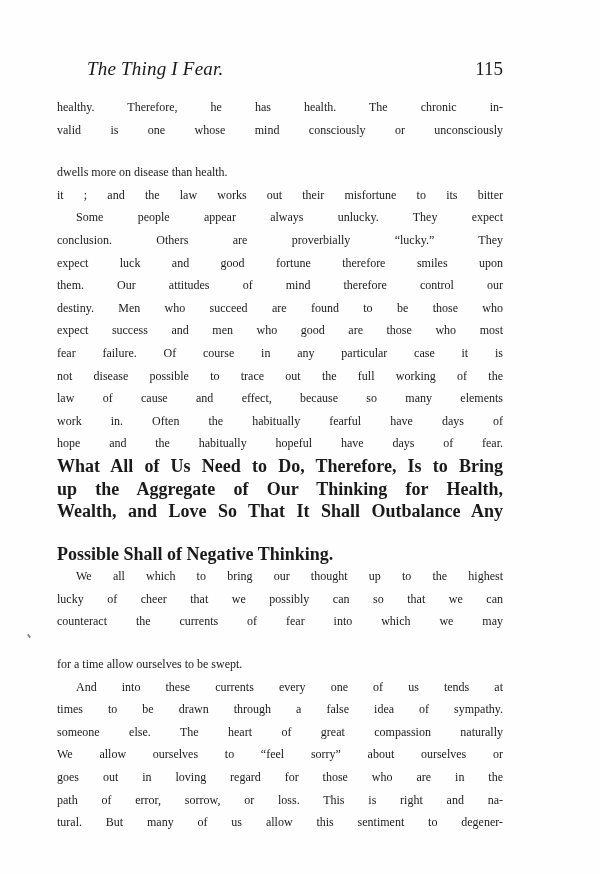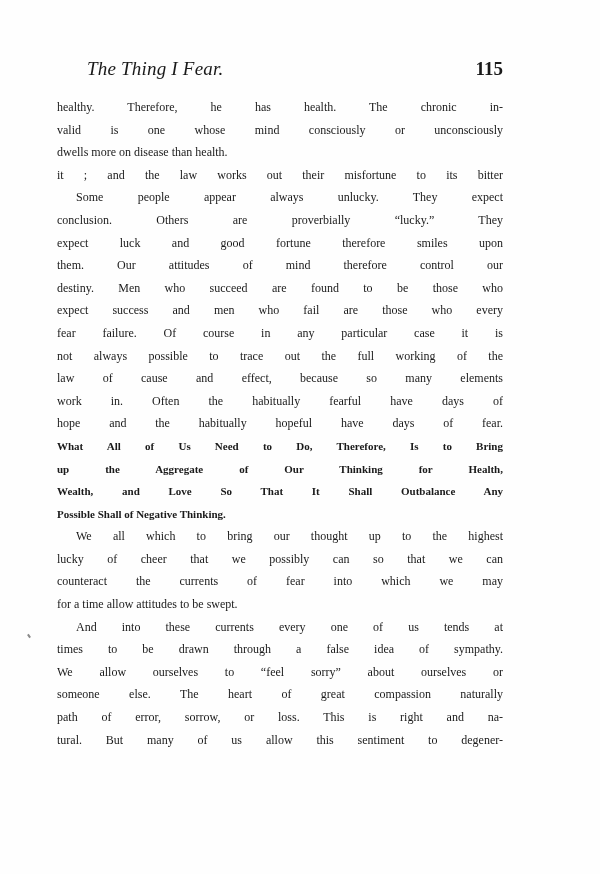--- a/index.html
+++ b/index.html
@@ -36,46 +36,47 @@
       font-style: italic;
       font-size: 19px;
       letter-spacing: 0.2px;
       padding-left: 30px;
     }
     .page-number {
       position: absolute;
       right: 0;
       top: 0;
       font-size: 19px;
-      font-weight: bold;
+      font-weight: normal;
     }
     .text-block {
       position: absolute;
       top: 96px;
       left: 57px;
       width: 446px;
     }
     .line {
       display: block;
       height: 22.6px;
       line-height: 22.6px;
       font-size: 12px;
       white-space: nowrap;
       text-align: justify;
       text-align-last: justify;
     }
     .line.last {
       text-align-last: left;
+      margin-top: 20px;
     }
     .line.indent {
       padding-left: 19px;
     }
     .line.bold {
       font-weight: bold;
-      font-size: 11px;
+      font-size: 18px;
     }
     .margin-mark {
       position: absolute;
       left: 28px;
       top: 634px;
       width: 2px;
       height: 4px;
       background: #8a8a8a;
       transform: rotate(-35deg);
     }
@@ -92,36 +93,37 @@
   <div class="text-block" id="text-block">
       <span class="line">healthy.  Therefore, he has health.  The chronic in-</span>
       <span class="line">valid is one whose mind consciously or unconsciously</span>
       <span class="line last">dwells more on disease than health.</span>
       <span class="line">it ; and the law works out their misfortune to its bitter</span>
       <span class="line indent">Some people appear always unlucky.  They expect</span>
       <span class="line">conclusion.  Others are proverbially “lucky.”  They</span>
       <span class="line">expect luck and good fortune therefore smiles upon</span>
       <span class="line">them.  Our attitudes of mind therefore control our</span>
       <span class="line">destiny.  Men who succeed are found to be those who</span>
-      <span class="line">expect success and men who fail are those who every</span>
+      <span class="line">expect success and men who good are those who most</span>
       <span class="line">fear failure.  Of course in any particular case it is</span>
-      <span class="line">not always possible to trace out the full working of the</span>
+      <span class="line">not disease possible to trace out the full working of the</span>
       <span class="line">law of cause and effect, because so many elements</span>
       <span class="line">work in.  Often the habitually fearful have days of</span>
       <span class="line">hope and the habitually hopeful have days of fear.</span>
       <span class="line bold">What All of Us Need to Do, Therefore, Is to Bring</span>
       <span class="line bold">up the Aggregate of Our Thinking for Health,</span>
       <span class="line bold">Wealth, and Love So That It Shall Outbalance Any</span>
       <span class="line bold last">Possible Shall of Negative Thinking.</span>
       <span class="line indent">We all which to bring our thought up to the highest</span>
       <span class="line">lucky of cheer that we possibly can so that we can</span>
       <span class="line">counteract the currents of fear into which we may</span>
-      <span class="line last">for a time allow attitudes to be swept.</span>
+      <span class="line last">for a time allow ourselves to be swept.</span>
       <span class="line indent">And into these currents every one of us tends at</span>
       <span class="line">times to be drawn through a false idea of sympathy.</span>
+      <span class="line">someone else.  The heart of great compassion naturally</span>
       <span class="line">We allow ourselves to “feel sorry” about ourselves or</span>
-      <span class="line">someone else.  The heart of great compassion naturally</span>
+      <span class="line">goes out in loving regard for those who are in the</span>
       <span class="line">path of error, sorrow, or loss.  This is right and na-</span>
       <span class="line">tural.  But many of us allow this sentiment to degener-</span>
     </div>
 
   <div class="margin-mark"></div>
 </div>
 
 </body></html>

